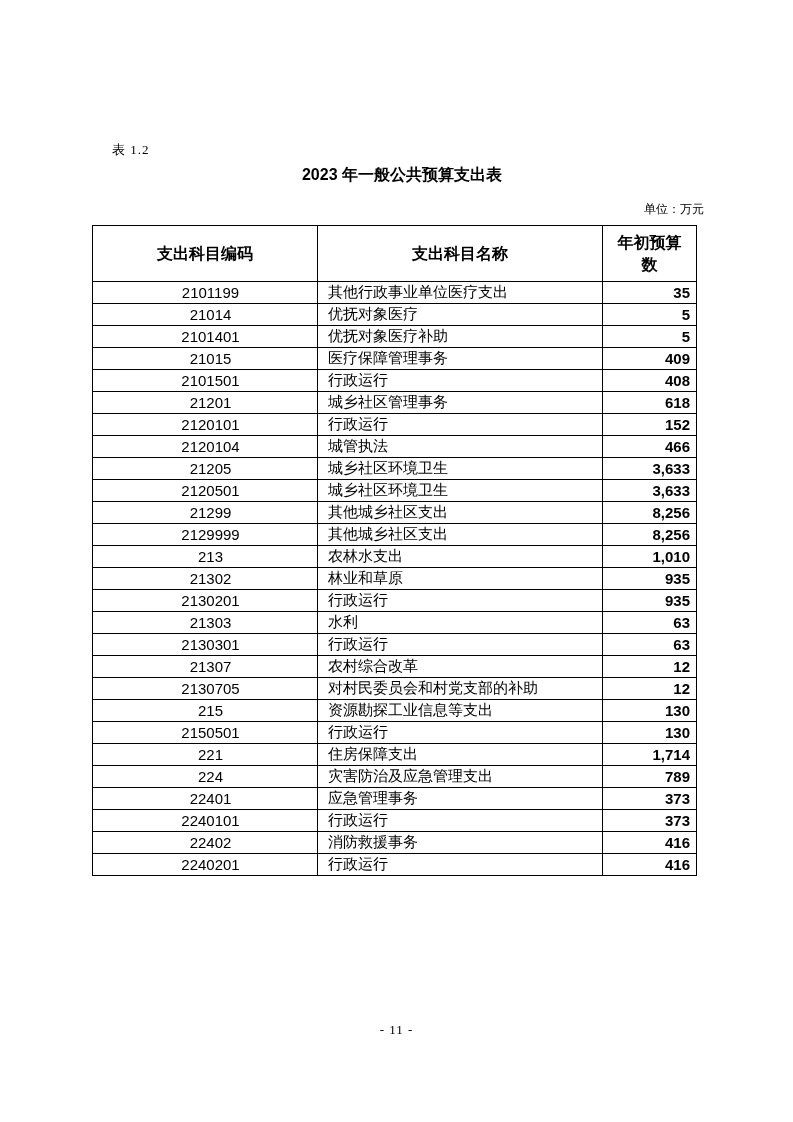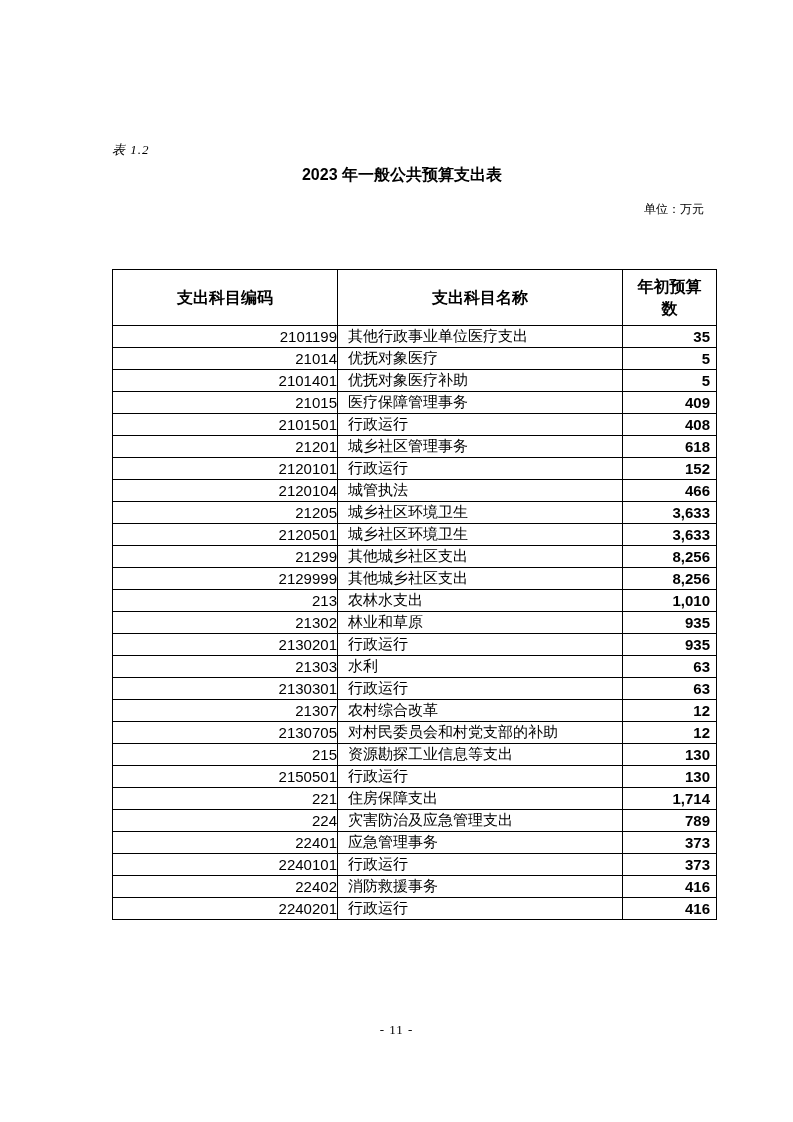--- a/index.html
+++ b/index.html
@@ -14,21 +14,20 @@
     color: #000000;
     overflow: hidden;
   }
   .caption {
     position: absolute;
     left: 112px;
     top: 141px;
     font-size: 13px;
     letter-spacing: 1px;
     font-family: "Liberation Serif", serif;
-    font-style: italic;
   }
   .title {
     position: absolute;
     left: 100px;
     top: 165px;
     width: 604px;
     text-align: center;
     font-size: 16px;
     font-weight: bold;
     font-family: "Liberation Sans", sans-serif;
@@ -37,26 +36,25 @@
     position: absolute;
     left: 100px;
     top: 201px;
     width: 604px;
     text-align: right;
     font-size: 12px;
     font-family: "Liberation Serif", serif;
   }
   table.budget {
     position: absolute;
-    left: 112px;
+    left: 92px;
     top: 225px;
     width: 604px;
     border-collapse: collapse;
     table-layout: fixed;
-    margin-top: 44px;
   }
   table.budget th, table.budget td {
     border: 1px solid #000000;
     overflow: hidden;
   }
   col.c-code   { width: 225px; }
   col.c-name   { width: 285px; }
   col.c-amount { width: 94px; }
   table.budget th {
     height: 56px;
@@ -69,21 +67,21 @@
   }
   table.budget th.col-amount { padding: 0 9px; }
   table.budget td {
     height: 22px;
     line-height: 21px;
     font-size: 15px;
     vertical-align: middle;
     white-space: nowrap;
   }
   td.col-code {
-    text-align: right;
+    text-align: center;
     padding-left: 11px;
     font-family: "Liberation Sans", sans-serif;
   }
   td.col-name {
     text-align: left;
     padding-left: 10px;
     font-family: "Liberation Serif", serif;
   }
   td.col-amount {
     text-align: right;

